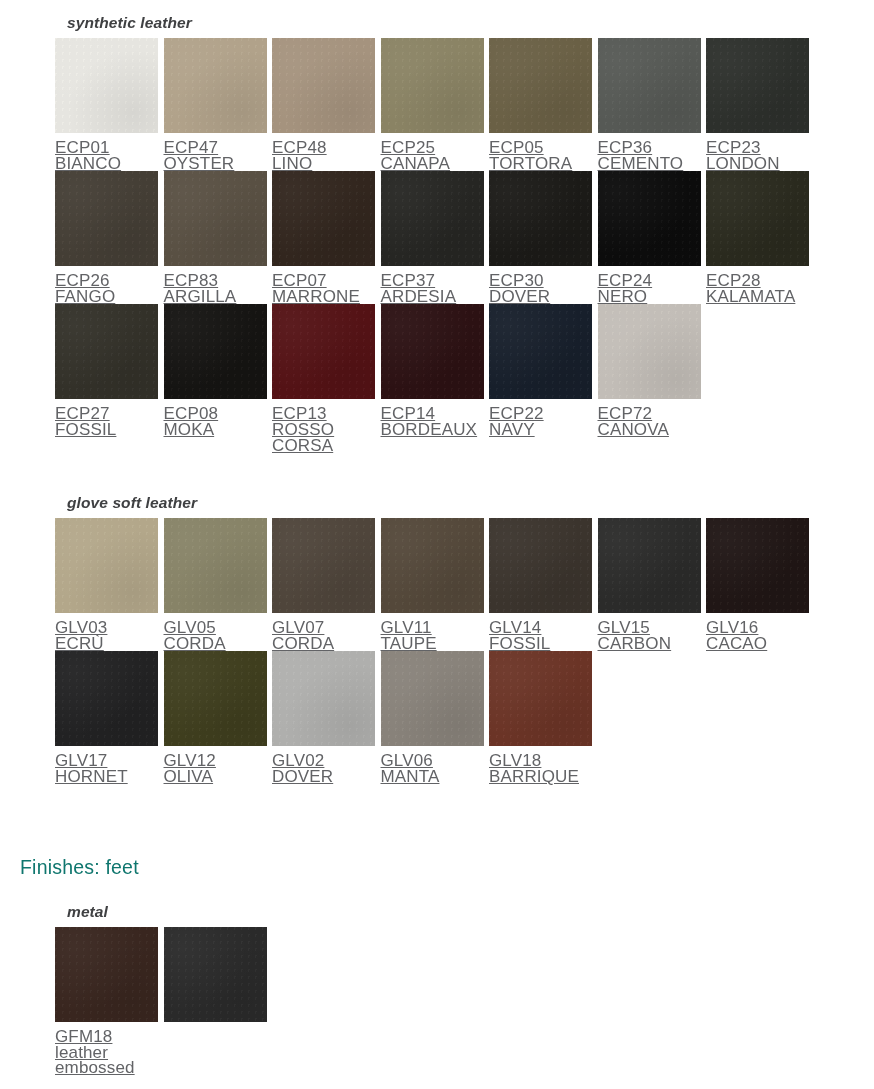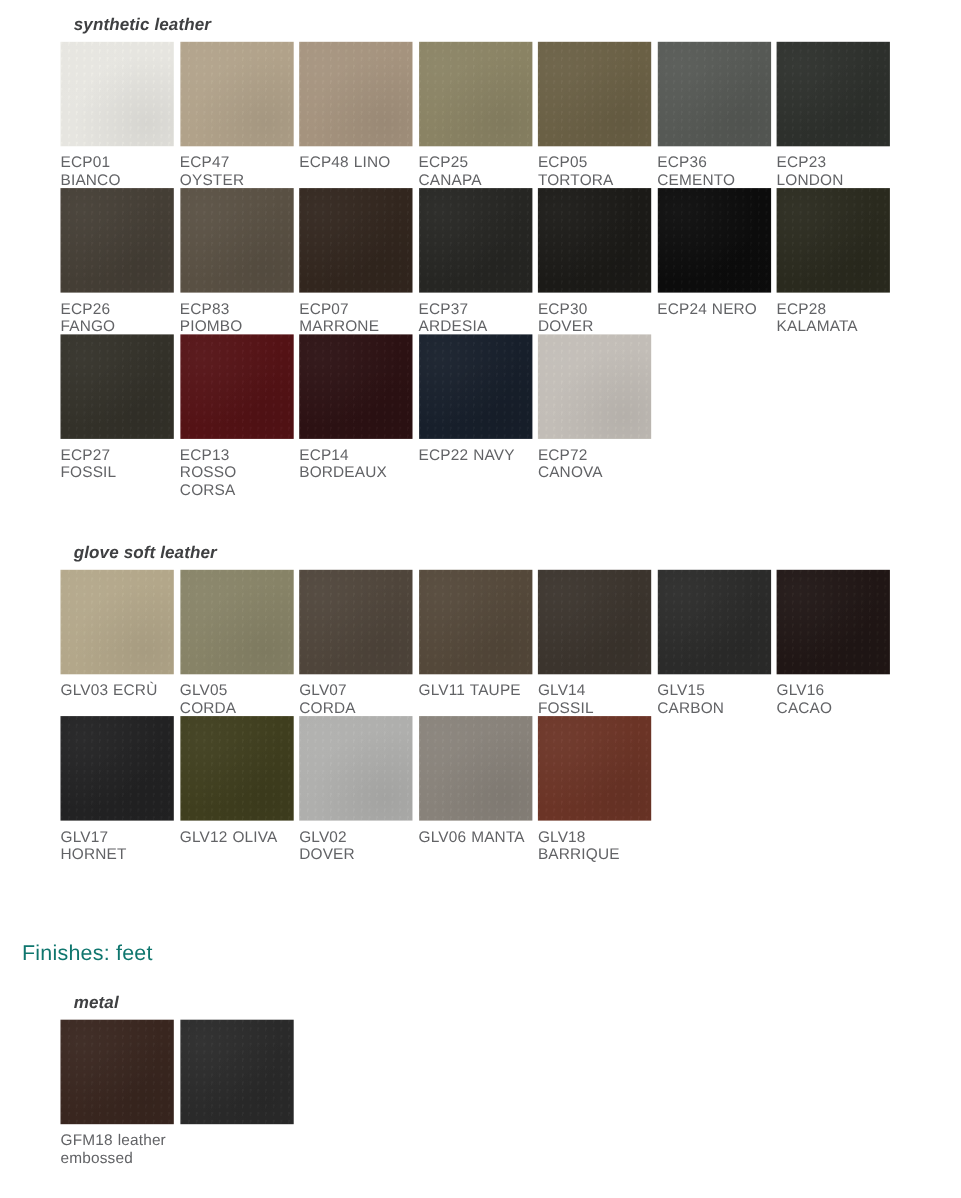--- a/index.html
+++ b/index.html
@@ -65,27 +65,28 @@
     position: absolute;
     inset: 0;
     background-image:
       radial-gradient(ellipse at 18% 22%, rgba(255,255,255,0.045), rgba(0,0,0,0) 62%),
       radial-gradient(ellipse at 76% 78%, rgba(0,0,0,0.07), rgba(0,0,0,0) 60%),
       linear-gradient(118deg, rgba(255,255,255,0.03) 0 2px, rgba(0,0,0,0.025) 2px 4px);
     background-size: auto, auto, 7px 7px;
     pointer-events: none;
   }
   .swatch-label {
-    font-size: 14px;
+    font-size: 17px;
     line-height: 15.6px;
     color: #626366;
     padding: 7px 6px 0 0;
     letter-spacing: 0.15px;
     word-spacing: 0.5px;
     max-width: 104px;
+    text-decoration: underline;
   }
 
   
   .section-heading {
     position: absolute;
     font-size: 19.5px;
     line-height: 24px;
     color: #0f766e;
     letter-spacing: 0.2px;
     font-weight: 400;
@@ -141,21 +142,21 @@
         </div>
       </div>
 
       <div class="swatch-row">
         <div class="swatch-cell">
           <span class="swatch-chip" style="background-color: rgb(70, 63, 54);"></span>
           <div class="swatch-label">ECP26 FANGO</div>
         </div>
         <div class="swatch-cell">
           <span class="swatch-chip" style="background-color: rgb(91, 82, 69);"></span>
-          <div class="swatch-label">ECP83 PIOMBO</div>
+          <div class="swatch-label">ECP83 ARGILLA</div>
         </div>
         <div class="swatch-cell">
           <span class="swatch-chip" style="background-color: rgb(51, 39, 31);"></span>
           <div class="swatch-label">ECP07 MARRONE</div>
         </div>
         <div class="swatch-cell">
           <span class="swatch-chip" style="background-color: rgb(39, 39, 36);"></span>
           <div class="swatch-label">ECP37 ARDESIA</div>
         </div>
         <div class="swatch-cell">
@@ -169,20 +170,24 @@
         <div class="swatch-cell">
           <span class="swatch-chip" style="background-color: rgb(43, 43, 31);"></span>
           <div class="swatch-label">ECP28 KALAMATA</div>
         </div>
       </div>
 
       <div class="swatch-row">
         <div class="swatch-cell">
           <span class="swatch-chip" style="background-color: rgb(52, 50, 42);"></span>
           <div class="swatch-label">ECP27 FOSSIL</div>
+        </div>
+        <div class="swatch-cell">
+          <span class="swatch-chip" style="background-color: rgb(22, 20, 18);"></span>
+          <div class="swatch-label">ECP08 MOKA</div>
         </div>
         <div class="swatch-cell">
           <span class="swatch-chip" style="background-color: rgb(86, 18, 22);"></span>
           <div class="swatch-label">ECP13 ROSSO CORSA</div>
         </div>
         <div class="swatch-cell">
           <span class="swatch-chip" style="background-color: rgb(45, 17, 19);"></span>
           <div class="swatch-label">ECP14 BORDEAUX</div>
         </div>
         <div class="swatch-cell">

